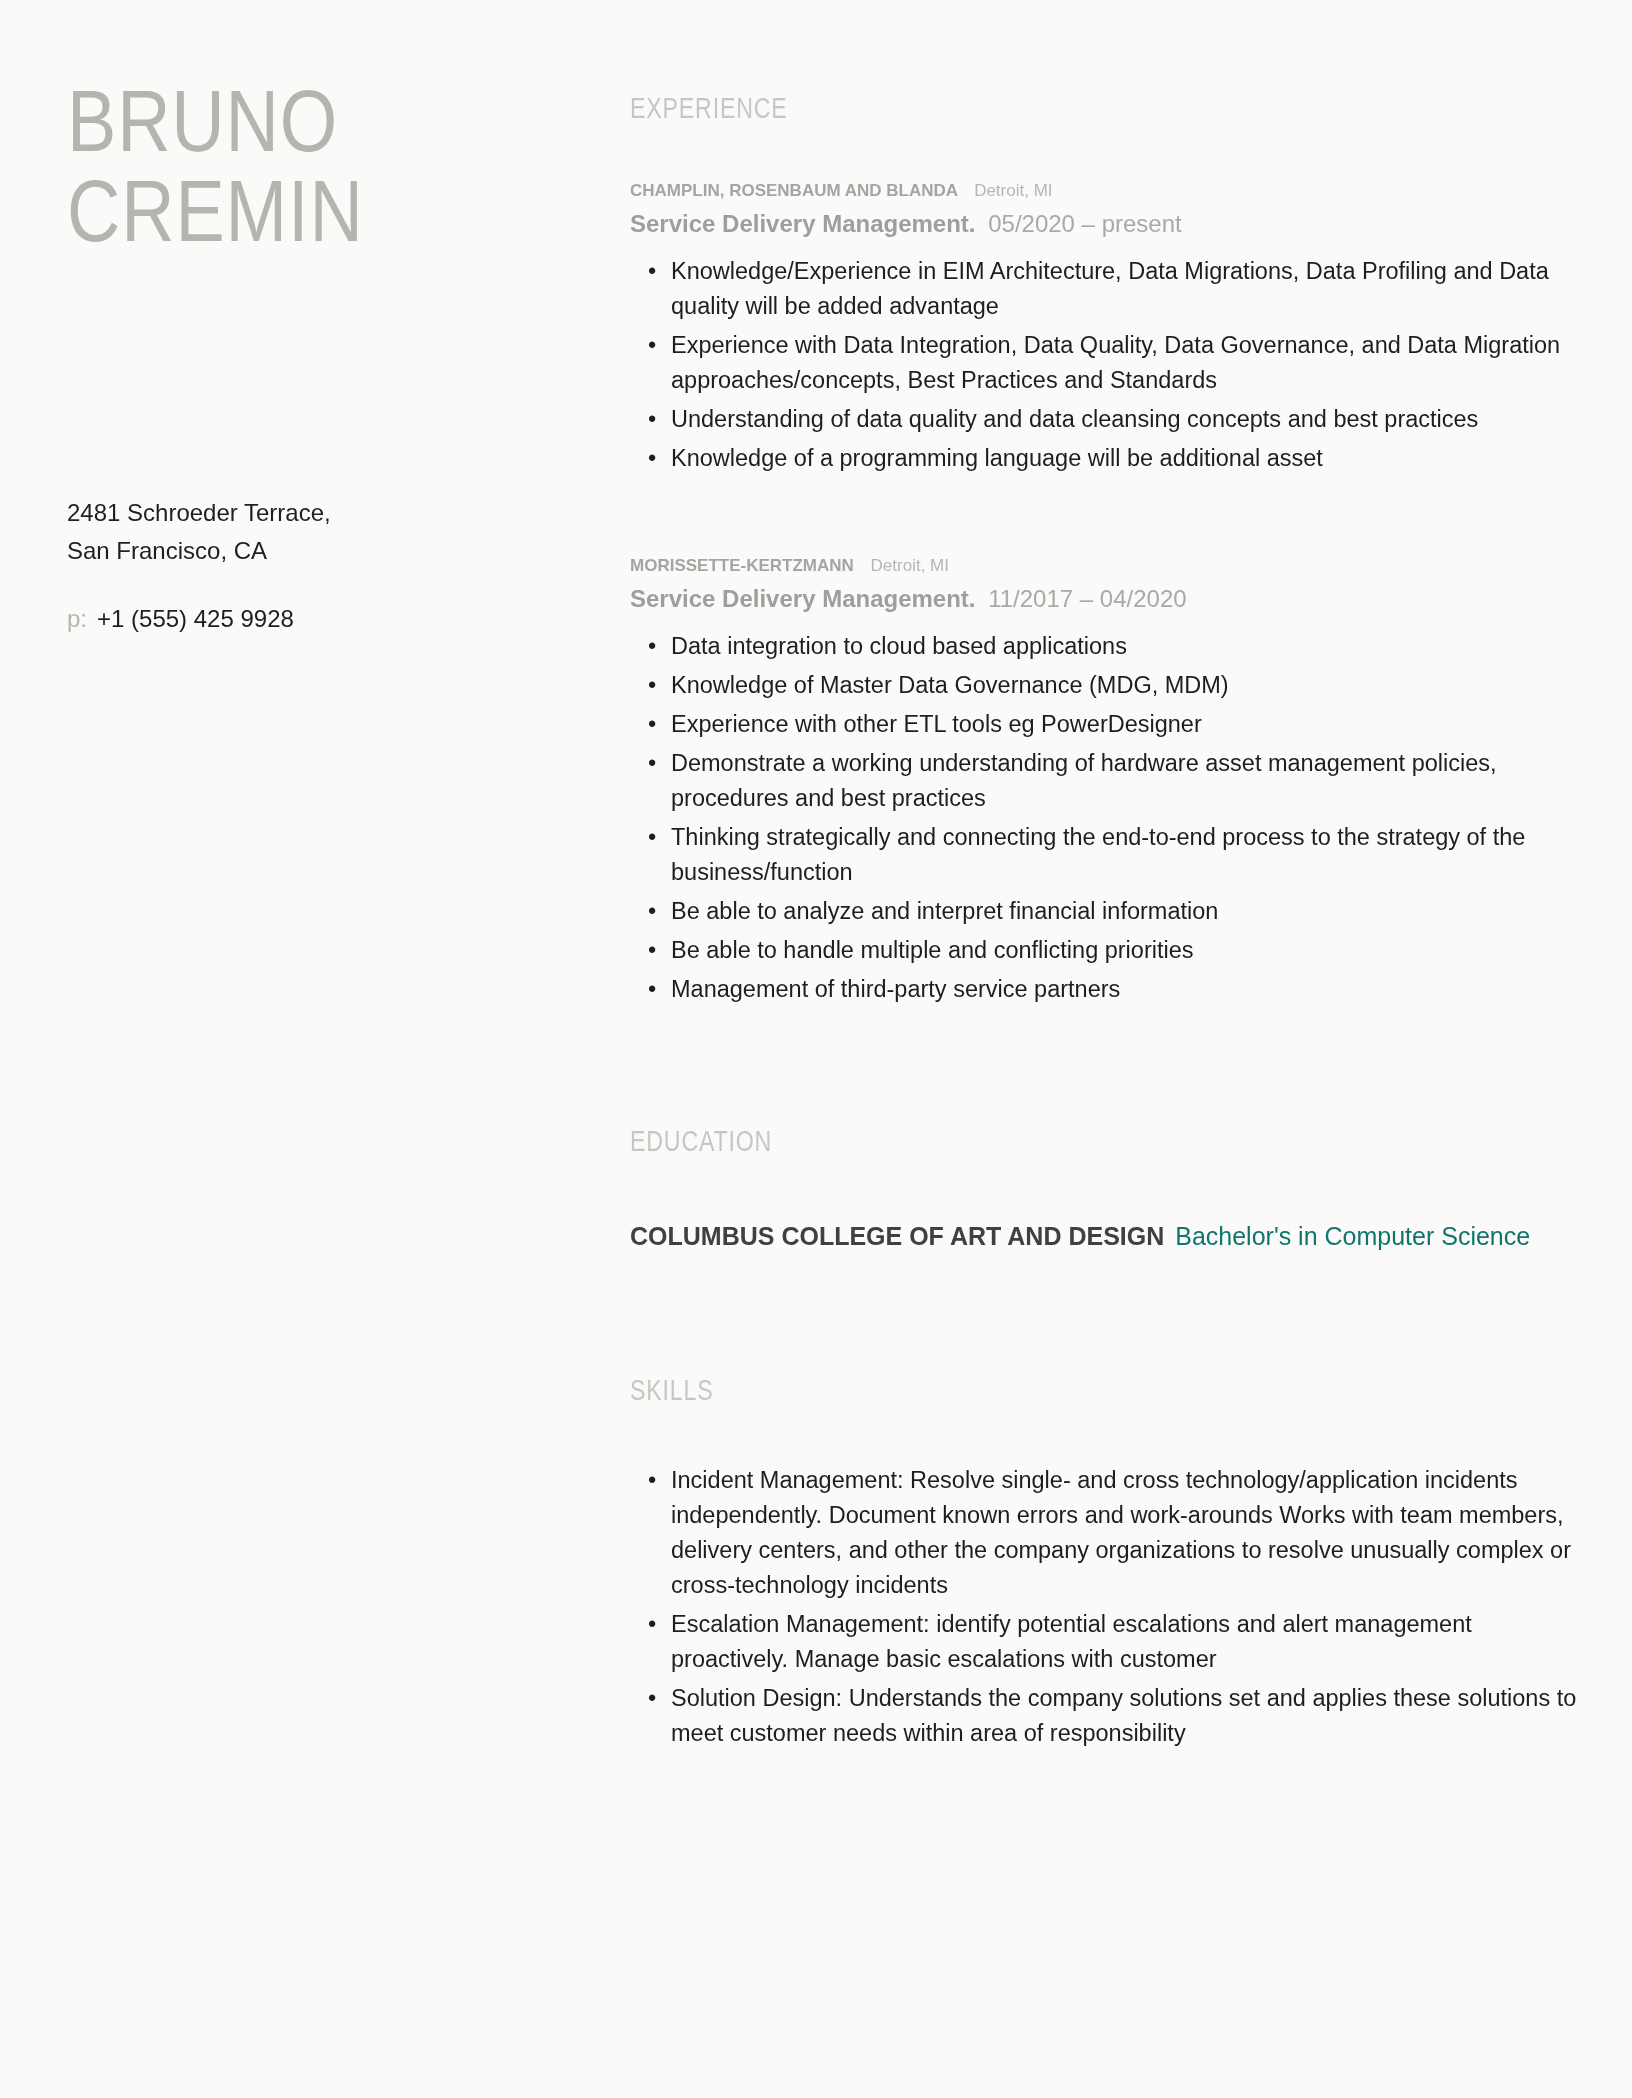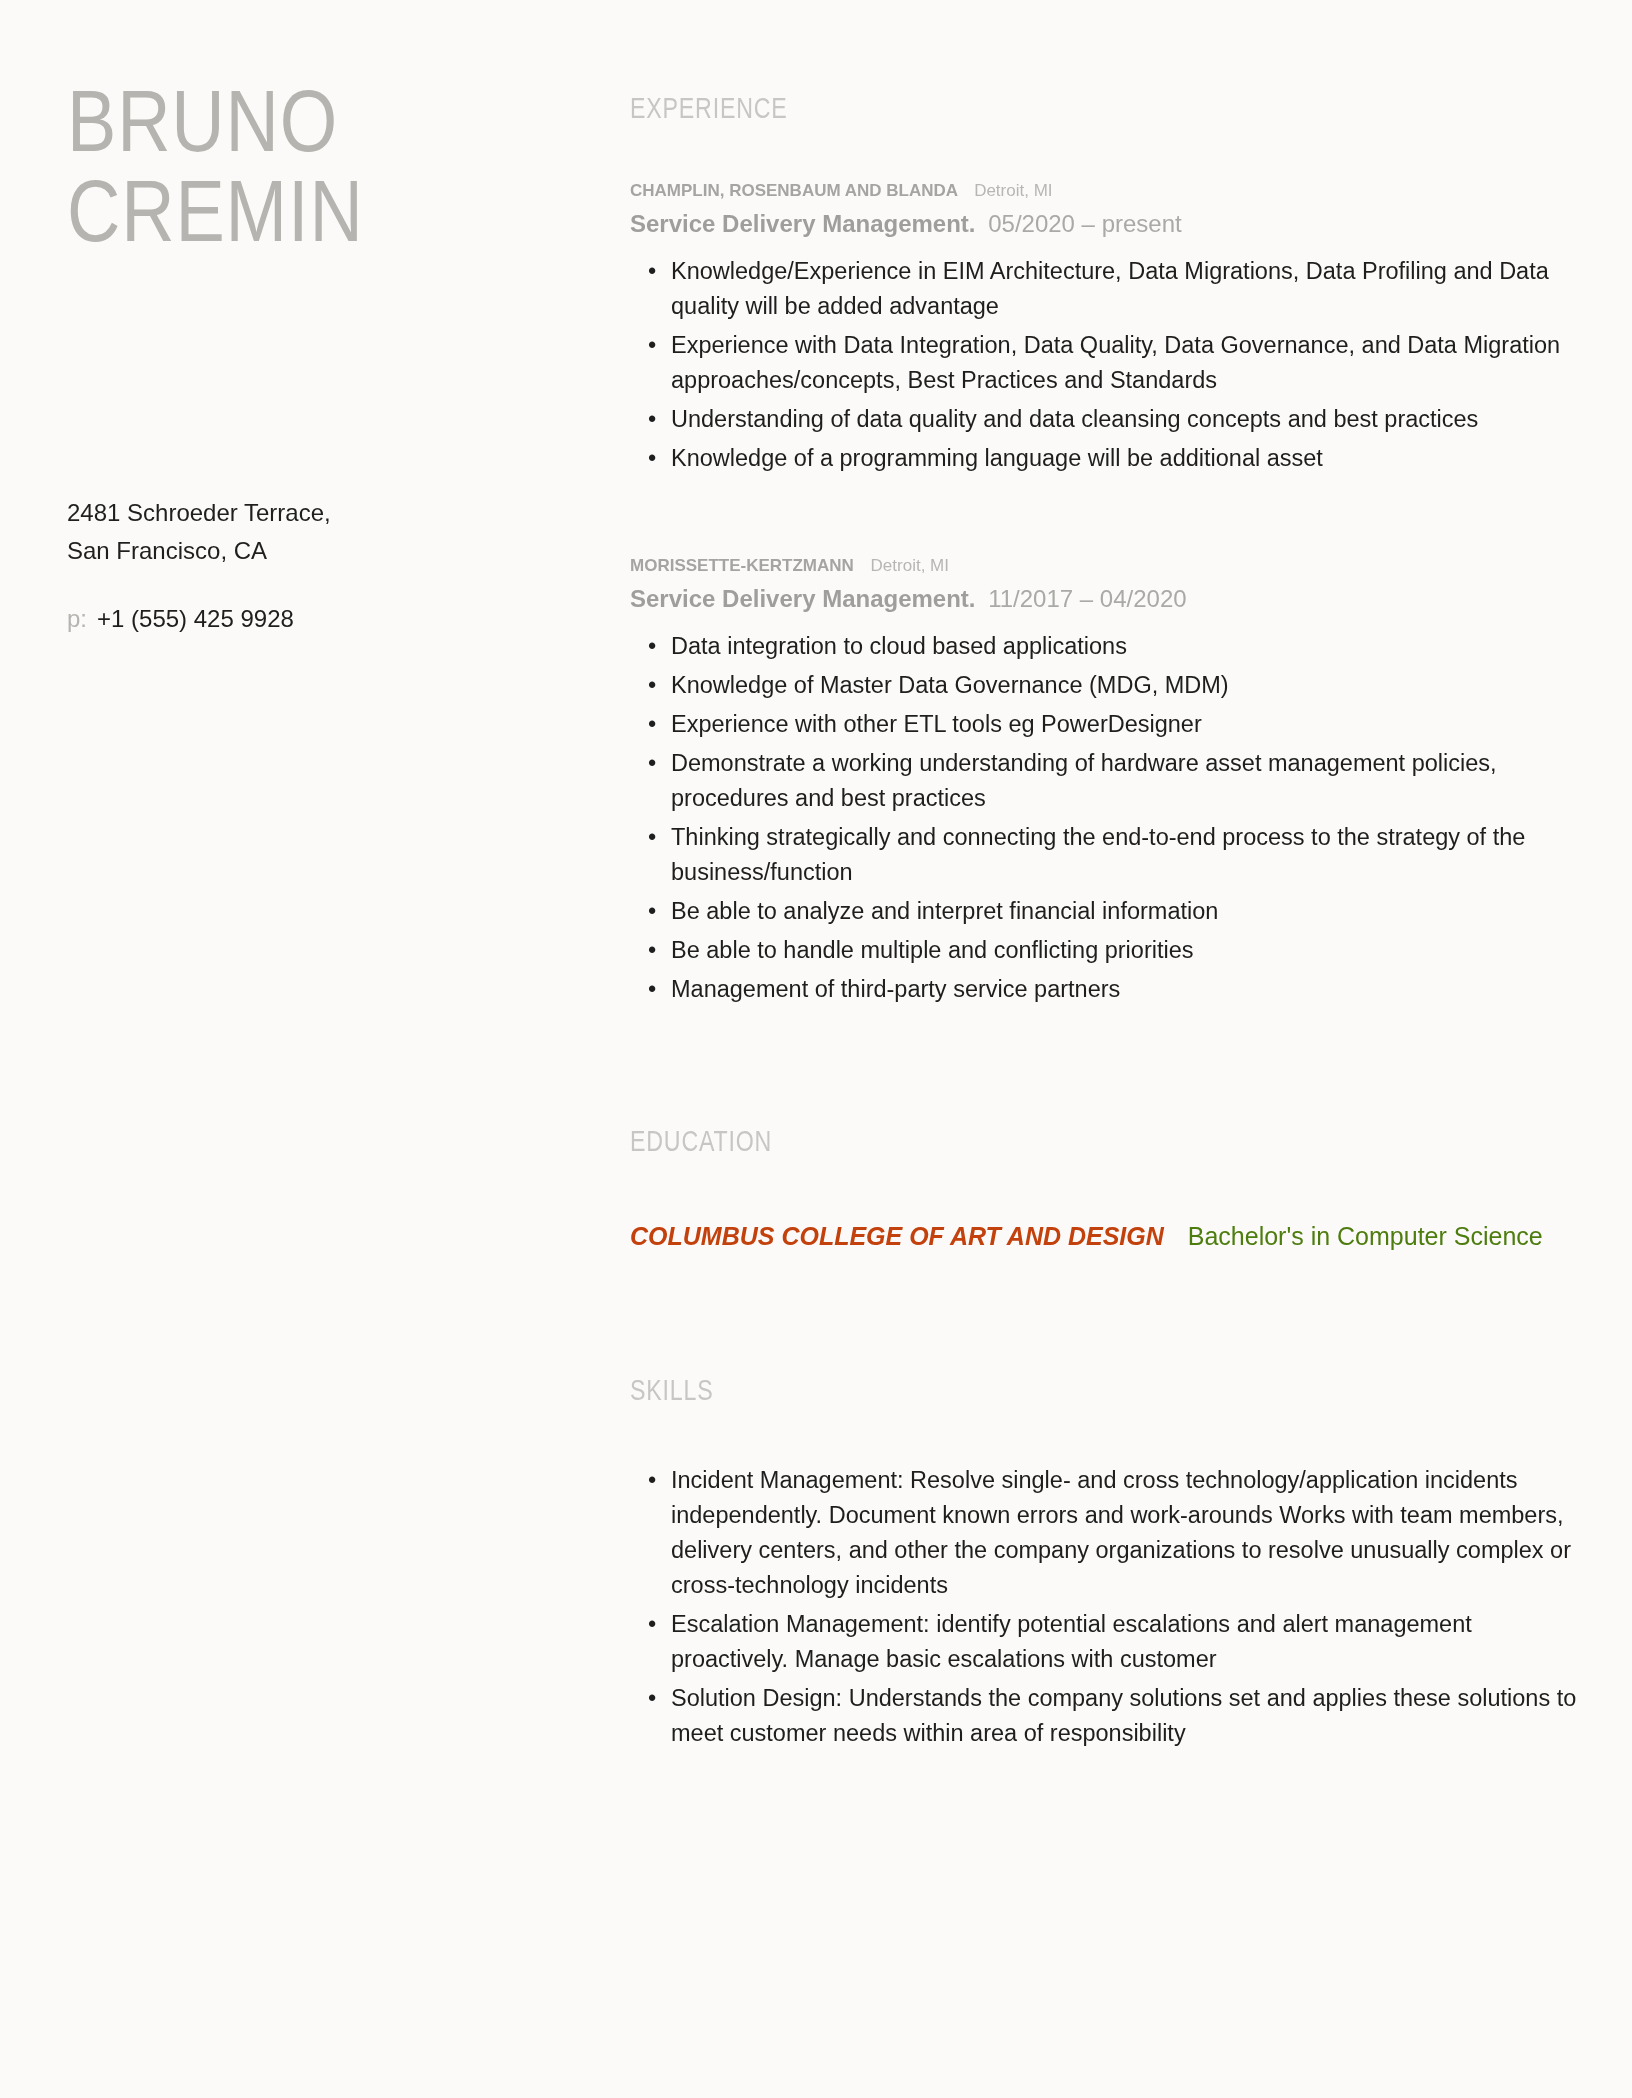--- a/index.html
+++ b/index.html
@@ -113,27 +113,26 @@
     color: #1e1e1e;
   }
   .education-entry {
     margin-top: 58px;
     font-size: 25px;
     line-height: 40px;
     max-width: 940px;
   }
   .education-entry .school {
     font-weight: 700;
-    color: #c2410c;
-    font-style: italic;
+    color: #404040;
   }
   .education-entry .degree {
     font-weight: 400;
-    color: #4d7c0f;
-    margin-left: 17px;
+    color: #0f766e;
+    margin-left: 4px;
   }
   .skills ul.bullets { margin-top: 56px; }
 </style>
 </head>
 <body>
 
 <div class="page">
 
   <aside class="sidebar">
     <h1 class="name">

